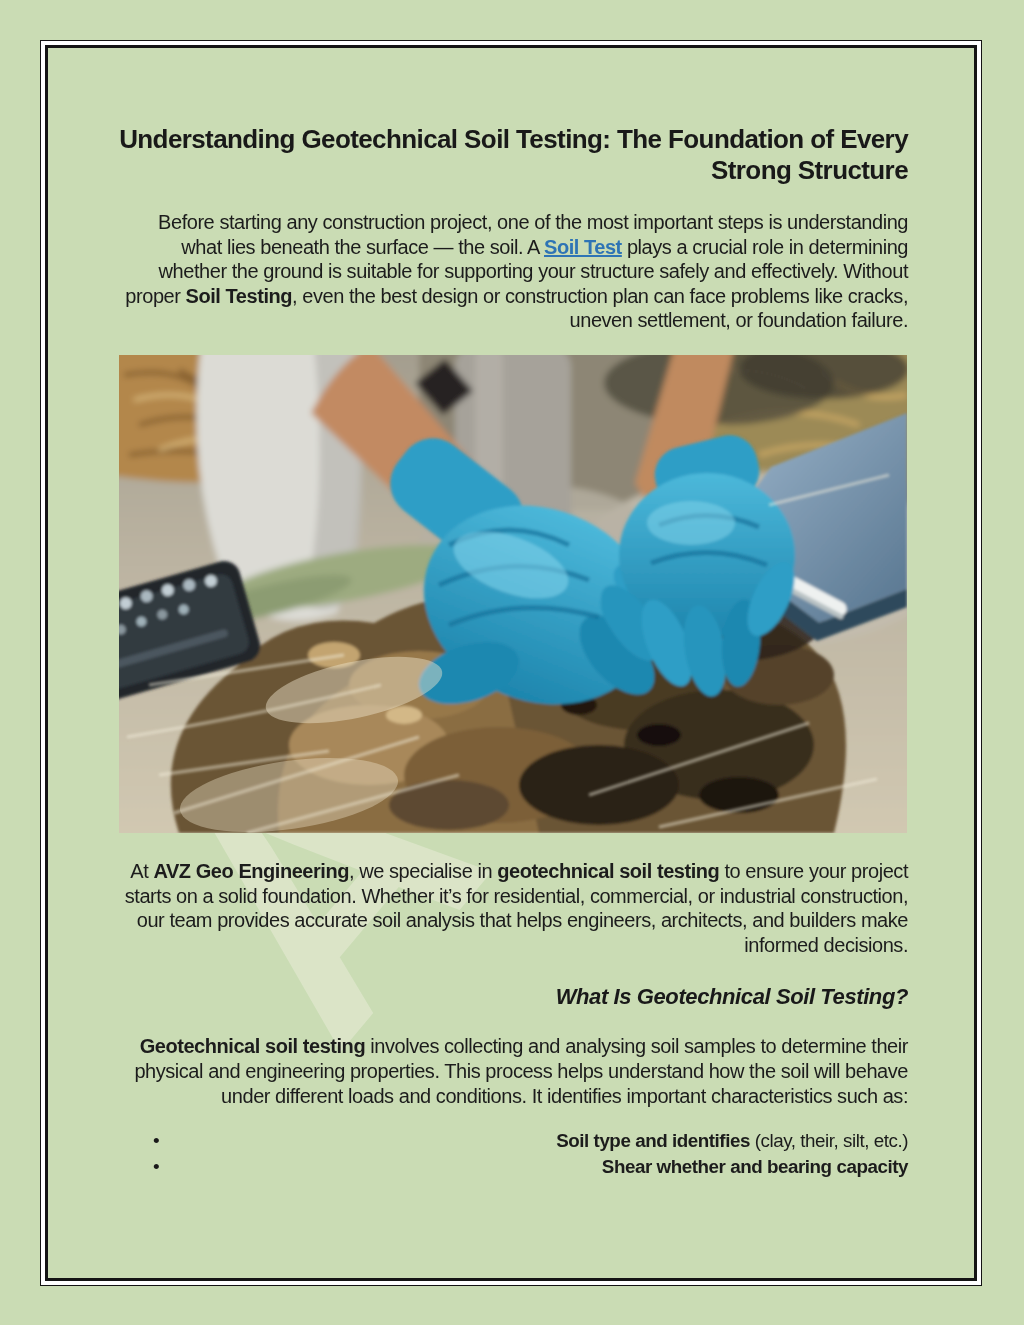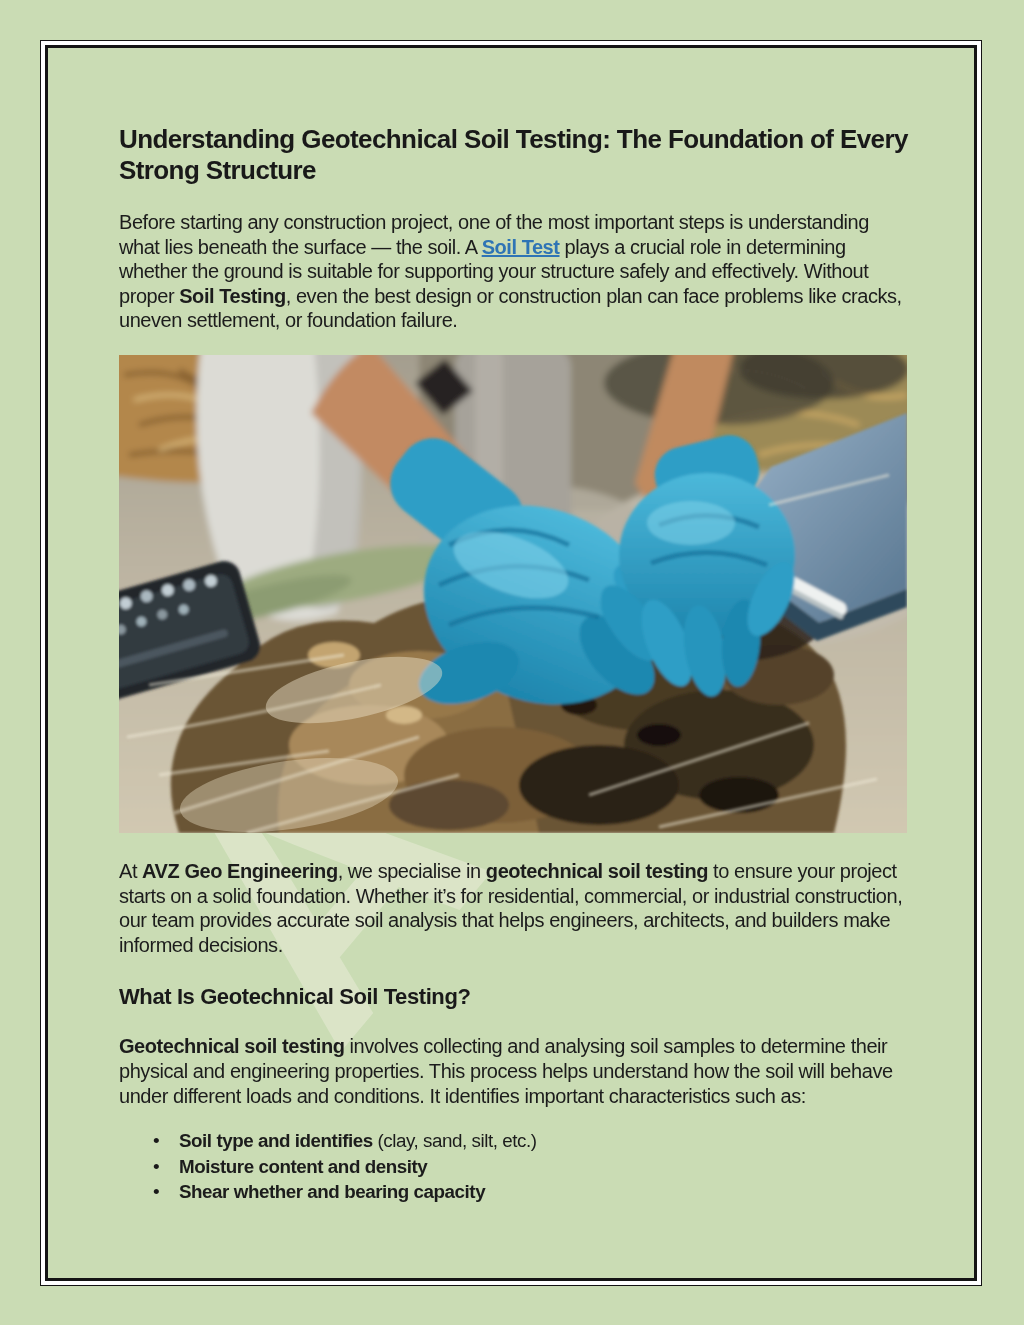--- a/index.html
+++ b/index.html
@@ -31,21 +31,21 @@
   .watermark{
     position:absolute;left:-30px;top:260px;width:940px;height:760px;
     display:flex;align-items:center;justify-content:center;
     transform:rotate(-50deg);
     font-size:350px;font-weight:bold;letter-spacing:30px;
     color:#e9ecd8;opacity:.55;
     z-index:0;pointer-events:none;
     font-family:"Liberation Sans", sans-serif;
   }
 
-  .content{position:relative;z-index:1;}
+  .content{position:relative;z-index:1;text-align:right;}
 
   h1.doc-title{
     margin:0;
     font-size:26px;line-height:31px;font-weight:bold;
     letter-spacing:-0.6px;color:#191919;
     max-width:795px;
   }
   p.body-text{
     margin:24px 0 0 0;
     font-size:20px;line-height:24.6px;
@@ -53,21 +53,21 @@
     max-width:795px;
   }
   .b{font-weight:bold;}
   a.doc-link{
     color:#2e74b5;font-weight:bold;text-decoration:underline;
     cursor:pointer;
   }
   h2.section-heading{
     margin:26px 0 0 0;
     font-size:22px;line-height:27px;font-weight:bold;
-    letter-spacing:-0.4px;color:#191919;
+    letter-spacing:-0.4px;color:#191919;font-style:italic;
   }
   ul.char-list{
     list-style:none;margin:20px 0 0 0;padding:0;
     max-width:795px;
   }
   ul.char-list li{
     position:relative;
     padding-left:60px;
     font-size:18.8px;line-height:25.4px;
     letter-spacing:-0.45px;
@@ -240,20 +240,19 @@
         </svg>
       </figure>
 
       <p class="body-text" style="margin-top:26px"><span>At </span><span class="b">AVZ Geo Engineering</span><span>, we specialise in </span><span class="b">geotechnical soil testing</span><span> to ensure your project starts on a solid foundation. Whether it’s for residential, commercial, or industrial construction, our team provides accurate soil analysis that helps engineers, architects, and builders make informed decisions.</span></p>
 
       <h2 class="section-heading">What Is Geotechnical Soil Testing?</h2>
 
       <p class="body-text"><span class="b">Geotechnical soil testing</span><span> involves collecting and analysing soil samples to determine their physical and engineering properties. This process helps understand how the soil will behave under different loads and conditions. It identifies important characteristics such as:</span></p>
 
       <ul class="char-list">
-        <li><span class="b">Soil type and identifies</span><span> (clay, sand, silt, etc.)</span></li>
-        <li><span class="b">Moisture content and density</span><span></span></li>
+        <li><span class="b">Soil type and identifies</span><span> (clay, their, silt, etc.)</span></li>
         <li><span class="b">Shear whether and bearing capacity</span><span></span></li>
       </ul>
 
     </div>
   </div>
 </div>
 
 </body></html>

